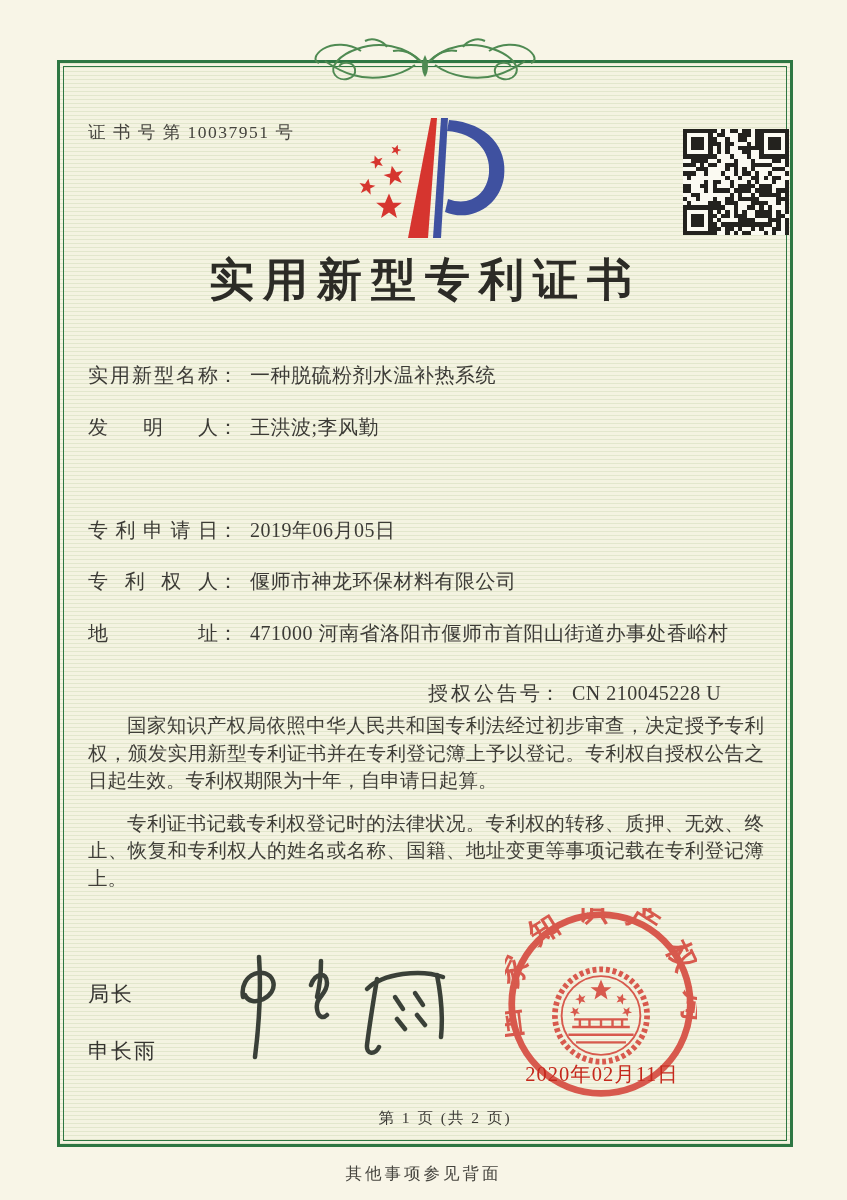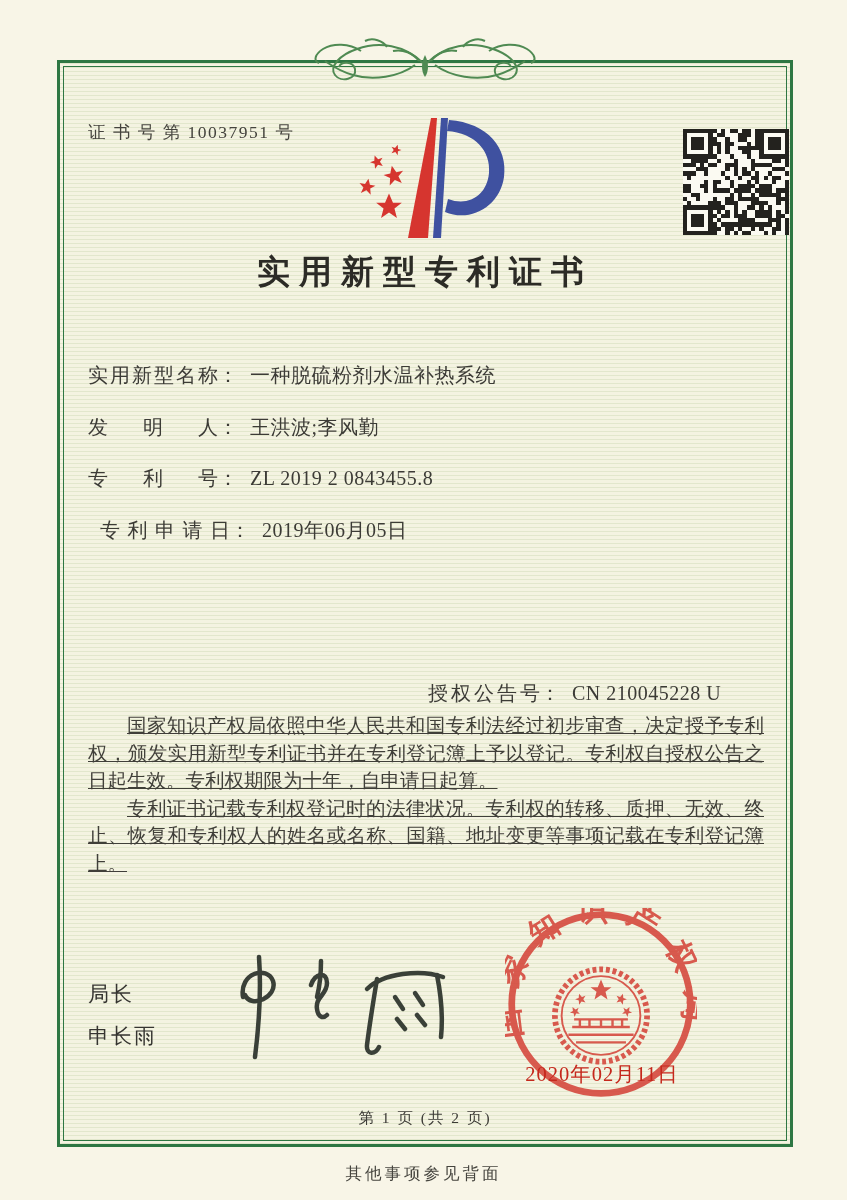--- a/index.html
+++ b/index.html
@@ -35,53 +35,53 @@
   .logo{position:absolute;left:350px;top:110px;width:164px;height:134px;}
   .qr{
     position:absolute;left:683px;top:129px;width:106px;height:106px;
     display:grid;grid-template-columns:repeat(25,1fr);grid-template-rows:repeat(25,1fr);
     background:#fbfaf2;
   }
   .qr div{width:100%;height:100%;}
   .qr .d{background:#23221e;}
   .title{
     position:absolute;left:57px;top:250px;width:736px;
-    text-align:center;font-size:33px;font-weight:700;
+    text-align:center;font-size:45px;font-weight:700;
     letter-spacing:9px;color:#2c2b26;
   }
   .field{
     position:absolute;left:88px;font-size:20px;color:#3c3b36;white-space:nowrap;
   }
   .field-label{
     display:inline-block;width:130px;
     text-align:justify;text-align-last:justify;
     vertical-align:bottom;
   }
   .field-label.w2{width:112px;margin-top:9px;}
   .field-colon{display:inline-block;}
   .field-value{margin-left:12px;letter-spacing:0.5px;}
-  .f1{top:362px;} .f2{top:414px;} .f3{top:465px;} .f4{top:517px;margin-left:12px;}
+  .f1{top:362px;} .f2{top:414px;} .f3{top:465px;} .f4{top:517px;}
   .f5{top:568px;} .f6{top:620px;} .f7{top:671px;}
   .grant-no{position:absolute;left:428px;top:671px;font-size:20px;white-space:nowrap;}
   .paragraphs{
     position:absolute;left:88px;top:712px;width:676px;
     font-size:19.5px;line-height:27.5px;text-align:justify;color:#403f39;
   }
-  .paragraphs p{margin:0 0 0 0;text-indent:2em;text-decoration:underline;}
+  .paragraphs p{margin:0 0 15px 0;text-indent:2em;}
   .minister{position:absolute;left:88px;top:980px;font-size:21px;letter-spacing:2px;color:#353430;}
-  .minister div{margin-bottom:14px;}
+  .minister div{margin-bottom:29px;}
   .signature{position:absolute;left:215px;top:945px;width:250px;height:120px;}
   .seal{position:absolute;left:505px;top:908px;width:192px;height:192px;}
   .seal-date{
     position:absolute;left:497px;top:1060px;width:210px;text-align:center;
     font-size:20.5px;color:#c5281c;letter-spacing:1px;font-weight:500;
   }
   .page-indicator{
     position:absolute;left:57px;top:1108px;width:736px;text-align:center;
-    font-size:15.5px;letter-spacing:2px;color:#3c3b36;
+    font-size:15.5px;letter-spacing:2px;color:#3c3b36;padding-left:20px;
   }
   .back-note{
     position:absolute;left:0;top:1163px;width:847px;text-align:center;
     font-size:16.5px;letter-spacing:3px;color:#45443e;
   }
   svg{display:block;}
 </style>
 </head>
 <body>
 
@@ -759,25 +759,28 @@
     </div>
 
   <div class="title">实用新型专利证书</div>
 
   <div class="field f1">
     <span class="field-label">实用新型名称</span><span class="field-colon">：</span><span class="field-value">一种脱硫粉剂水温补热系统</span>
   </div>
   <div class="field f2">
     <span class="field-label">发明人</span><span class="field-colon">：</span><span class="field-value">王洪波;李风勤</span>
   </div>
-  <div class="field f3">
-    <span class="field-label">专利号</span><span class="field-colon">：</span><span class="field-value">ZL 2019 2 0843455.8</span>
-  </div>
   <div class="field f4">
     <span class="field-label">专利申请日</span><span class="field-colon">：</span><span class="field-value">2019年06月05日</span>
+  </div>
+  <div class="field f5">
+    <span class="field-label">专利权人</span><span class="field-colon">：</span><span class="field-value">偃师市神龙环保材料有限公司</span>
+  </div>
+  <div class="field f6">
+    <span class="field-label">地址</span><span class="field-colon">：</span><span class="field-value">471000 河南省洛阳市偃师市首阳山街道办事处香峪村</span>
   </div>
   <div class="grant-no">
     <span class="field-label w2">授权公告号</span><span class="field-colon">：</span><span class="field-value">CN 210045228 U</span>
   </div>
 
   <div class="paragraphs">
     <p>国家知识产权局依照中华人民共和国专利法经过初步审查，决定授予专利权，颁发实用新型专利证书并在专利登记簿上予以登记。专利权自授权公告之日起生效。专利权期限为十年，自申请日起算。</p>
     <p>专利证书记载专利权登记时的法律状况。专利权的转移、质押、无效、终止、恢复和专利权人的姓名或名称、国籍、地址变更等事项记载在专利登记簿上。</p>
   </div>
 

